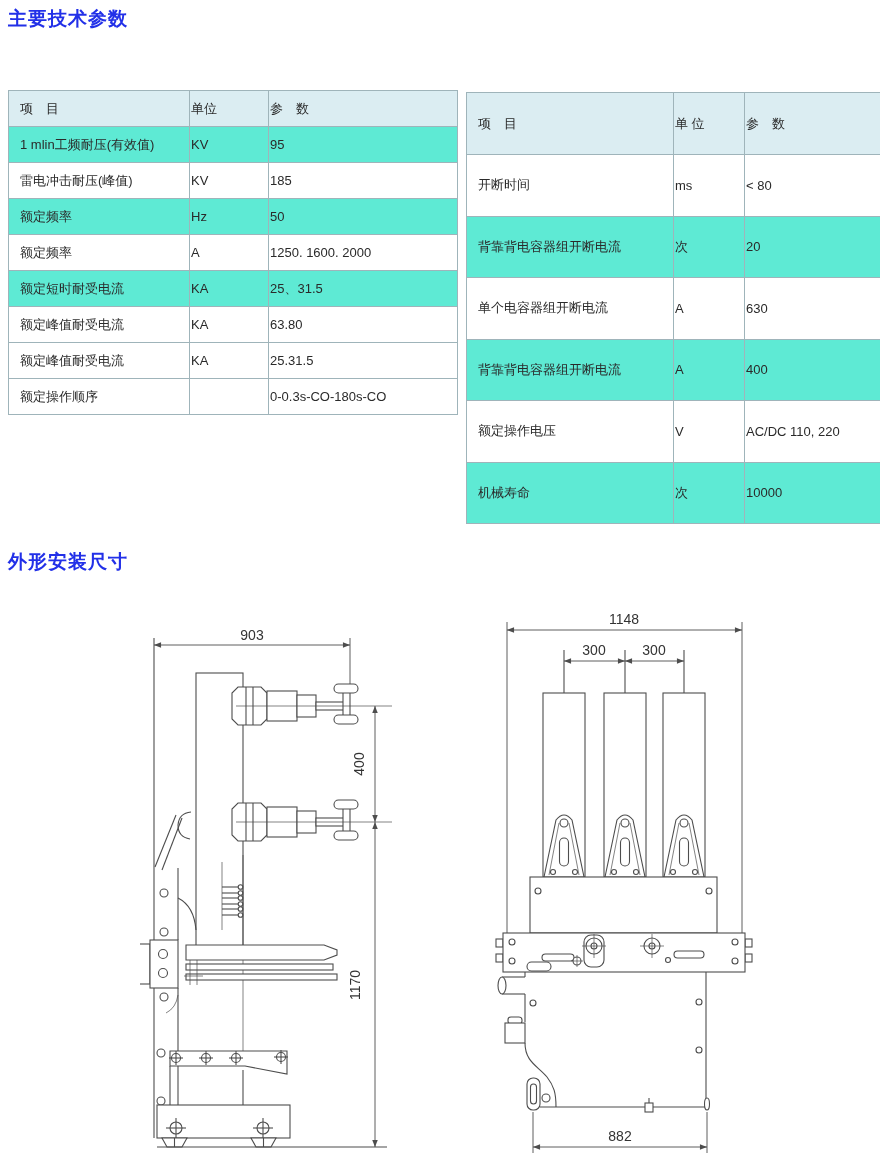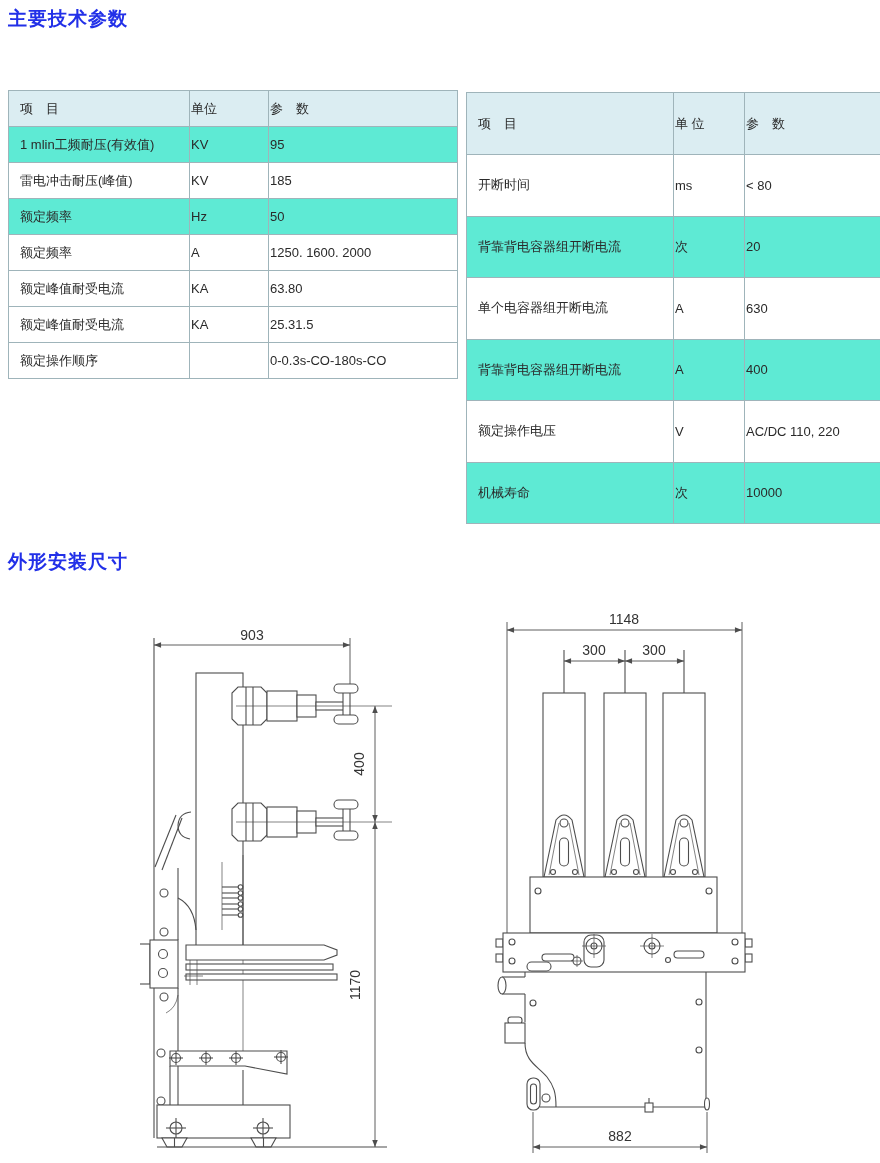--- a/index.html
+++ b/index.html
@@ -68,20 +68,25 @@
       <tr class="tint">
       <td class="c-item">额定频率</td>
       <td class="c-unit">Hz</td>
       <td class="c-val">50</td>
     </tr>
       <tr>
       <td class="c-item">额定频率</td>
       <td class="c-unit">A</td>
       <td class="c-val">1250. 1600. 2000</td>
     </tr>
+      <tr class="tint">
+      <td class="c-item">额定短时耐受电流</td>
+      <td class="c-unit">KA</td>
+      <td class="c-val">25、31.5</td>
+    </tr>
       <tr>
       <td class="c-item">额定峰值耐受电流</td>
       <td class="c-unit">KA</td>
       <td class="c-val">63.80</td>
     </tr>
       <tr>
       <td class="c-item">额定峰值耐受电流</td>
       <td class="c-unit">KA</td>
       <td class="c-val">25.31.5</td>
     </tr>

